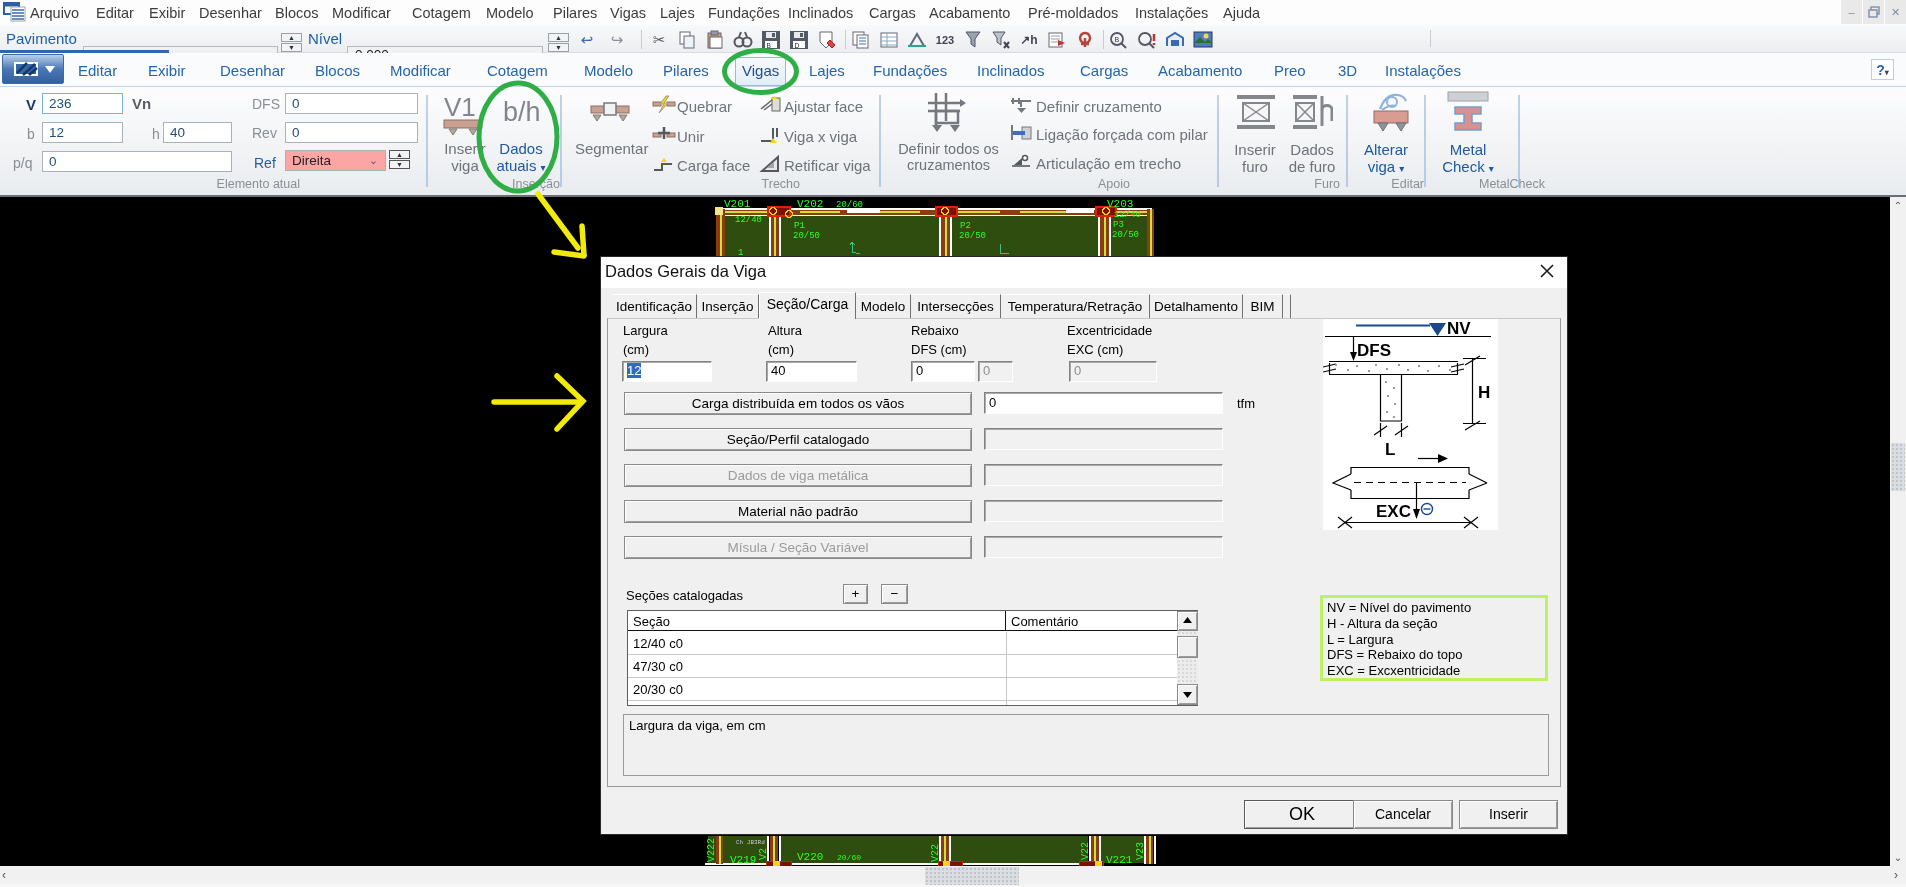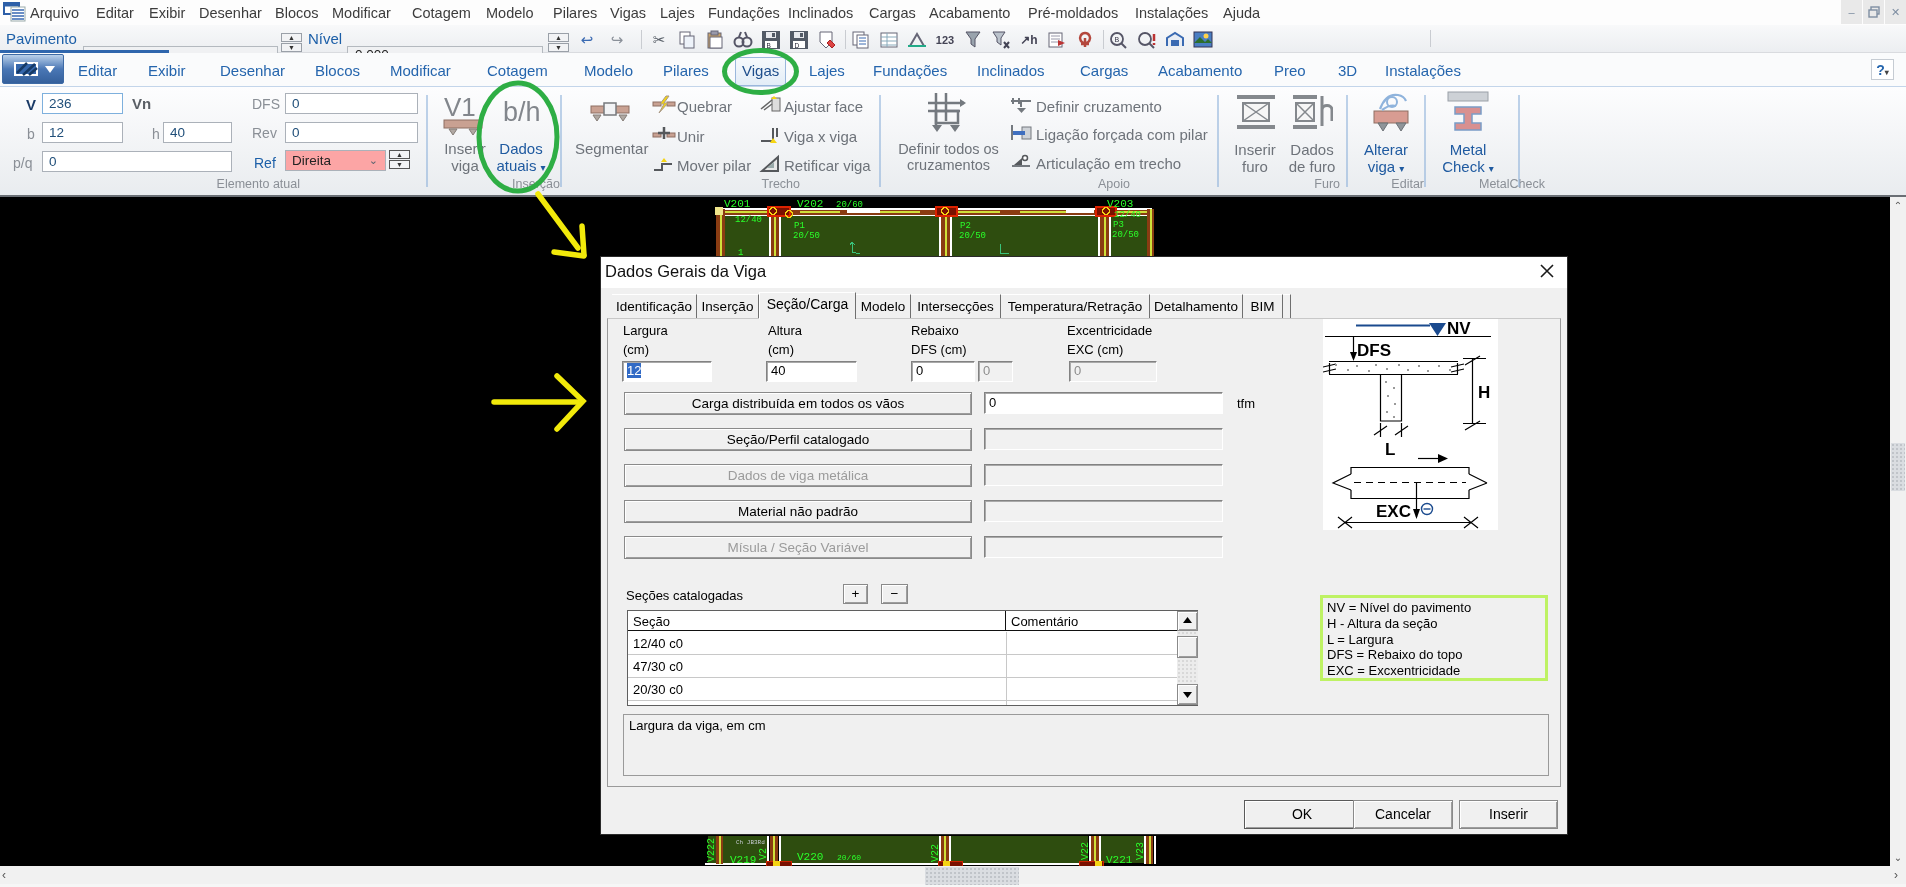--- a/index.html
+++ b/index.html
@@ -278,21 +278,21 @@
   <svg class="abs" style="left:652px;top:125px" width="24" height="20" viewBox="0 0 24 20">
       <rect x="1" y="8" width="8" height="4" fill="#c9a192" stroke="#8d6e62"></rect>
       <rect x="15" y="8" width="8" height="4" fill="#c9a192" stroke="#8d6e62"></rect>
       <path d="M12 2 v12 M6 8 h12" stroke="#55585c" stroke-width="2.5"></path>
     </svg>
   <div class="ritem" style="left:677px;top:128px">Unir</div>
   <svg class="abs" style="left:652px;top:154px" width="24" height="20" viewBox="0 0 24 20">
       <path d="M2 16 h8 v-6 h10" stroke="#55585c" stroke-width="2" fill="none"></path>
       <path d="M12 4 l3 4 h-6 z" fill="#f5d413"></path>
     </svg>
-  <div class="ritem" style="left:677px;top:157px">Mover pilar</div>
+  <div class="ritem" style="left:677px;top:157px">Carga face</div>
 
   <svg class="abs" style="left:759px;top:95px" width="24" height="20" viewBox="0 0 24 20">
       <rect x="13" y="3" width="8" height="13" fill="#ddd" stroke="#666"></rect>
       <path d="M13 5 l-11 9 M13 9 l-8 6" stroke="#666" stroke-width="1.5"></path>
       <path d="M15 1 l3 3 h-6 z" fill="#f5d413"></path>
     </svg>
   <div class="ritem" style="left:784px;top:98px">Ajustar face</div>
   <svg class="abs" style="left:759px;top:125px" width="24" height="20" viewBox="0 0 24 20">
       <path d="M2 16 h12 M14 16 V3 M18 3 v9" stroke="#55585c" stroke-width="2" fill="none"></path>
       <path d="M14 13 l4 5 h-7 z" fill="#f5d413"></path>
@@ -618,21 +618,21 @@
   <div class="abs" style="left:1320px;top:595px;width:228px;height:86px;border:3px solid #bef264;font-size:13px;color:#000;line-height:15.8px;padding:2px 0 0 4px">
     NV = Nível do pavimento<br>
     H - Altura da seção<br>
     L = Largura<br>
     DFS = Rebaixo do topo<br>
     EXC = Excxentricidade
   </div>
 
   <div class="abs" style="left:623px;top:714px;width:926px;height:62px;border:1px solid #9a9a9a;font-size:13px;color:#000;padding:3px 0 0 5px">Largura da viga, em cm</div>
 
-  <div class="cbtn" style="left:1244px;top:800px;width:116px;height:29px;line-height:27px;font-size:14px;border-color:#5a5a5a">OK</div>
+  <div class="cbtn" style="left:1244px;top:800px;width:116px;height:29px;line-height:27px;font-size:18px;border-color:#5a5a5a">OK</div>
   <div class="cbtn" style="left:1353px;top:800px;width:100px;height:29px;line-height:27px;font-size:14px">Cancelar</div>
   <div class="cbtn" style="left:1459px;top:800px;width:99px;height:29px;line-height:27px;font-size:14px">Inserir</div>
 </div>
 
 <svg class="abs" style="left:0;top:0;pointer-events:none" width="1906" height="887" viewBox="0 0 1906 887">
   <ellipse cx="760.5" cy="71.5" rx="36" ry="21" fill="none" stroke="#2eae44" stroke-width="5"></ellipse>
   <ellipse cx="518" cy="137" rx="39" ry="54" fill="none" stroke="#2eae44" stroke-width="5"></ellipse>
   <g stroke="#f2ea0a" stroke-width="5.5" fill="none" stroke-linecap="round">
     <path d="M538 194 L578 248"></path>
     <path d="M582 226 L584 255"></path>

